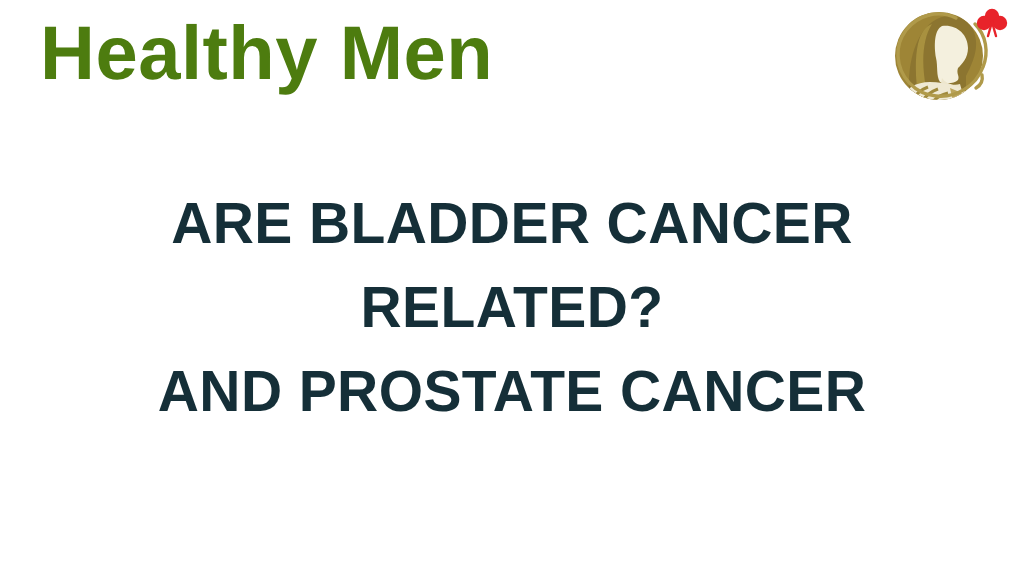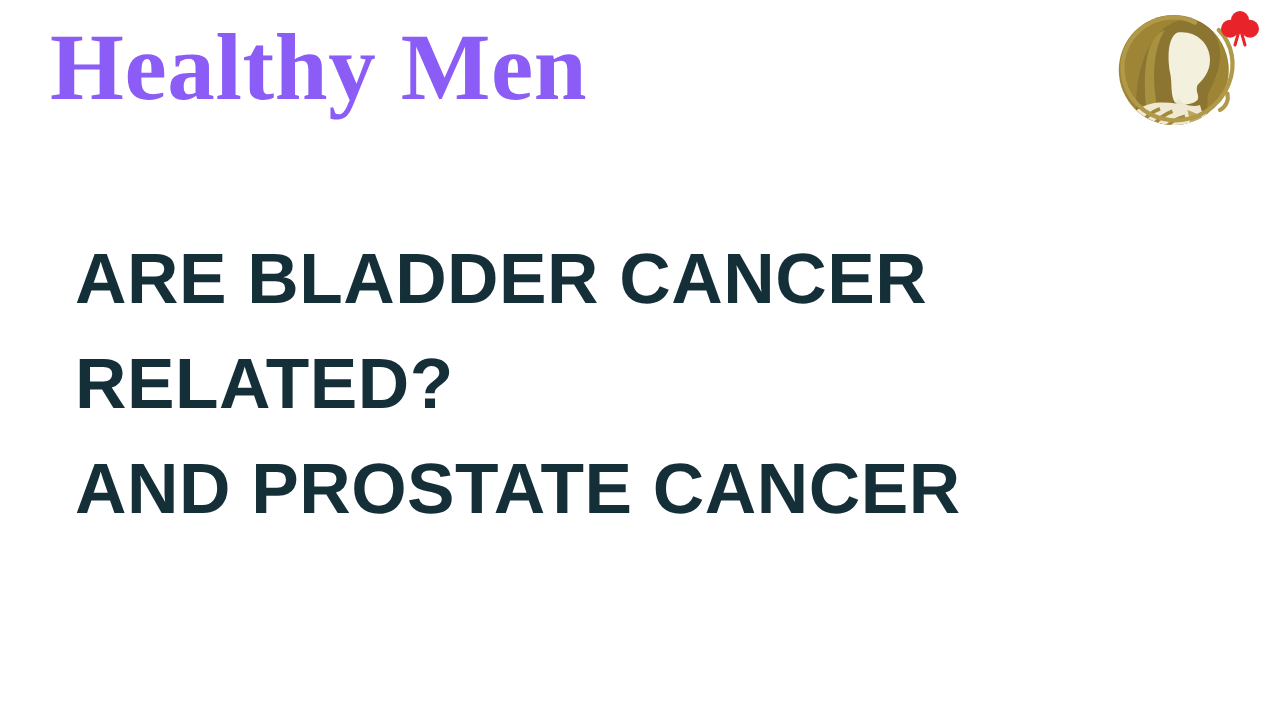--- a/index.html
+++ b/index.html
@@ -20,26 +20,26 @@
     height: 576px;
     background: #ffffff;
     box-sizing: border-box;
   }
 
   
   .brand-wordmark {
     position: absolute;
     left: 40px;
     top: 6px;
-    font-family: Liberation Serif, serif;
+    font-family: Liberation Sans, sans-serif;
     font-weight: 700;
     font-size: 76px;
     line-height: 96px;
     letter-spacing: 0.5px;
-    color: #8b5cf6;
+    color: #4d7c0f;
     white-space: nowrap;
     -webkit-font-smoothing: antialiased;
     text-rendering: geometricPrecision;
   }
 
   
   .brand-emblem {
     position: absolute;
     right: 14px;
     top: 2px;
@@ -51,21 +51,21 @@
     width: 130px;
     height: 104px;
   }
 
   
   .headline {
     position: absolute;
     left: 0;
     right: 0;
     top: 181px;
-    text-align: left;
+    text-align: center;
     padding: 0 60px;
     box-sizing: border-box;
   }
   .headline-line {
     display: block;
     font-family: "Liberation Sans", sans-serif;
     font-weight: 700;
     font-size: 57px;
     line-height: 84px;
     letter-spacing: 0.4px;

